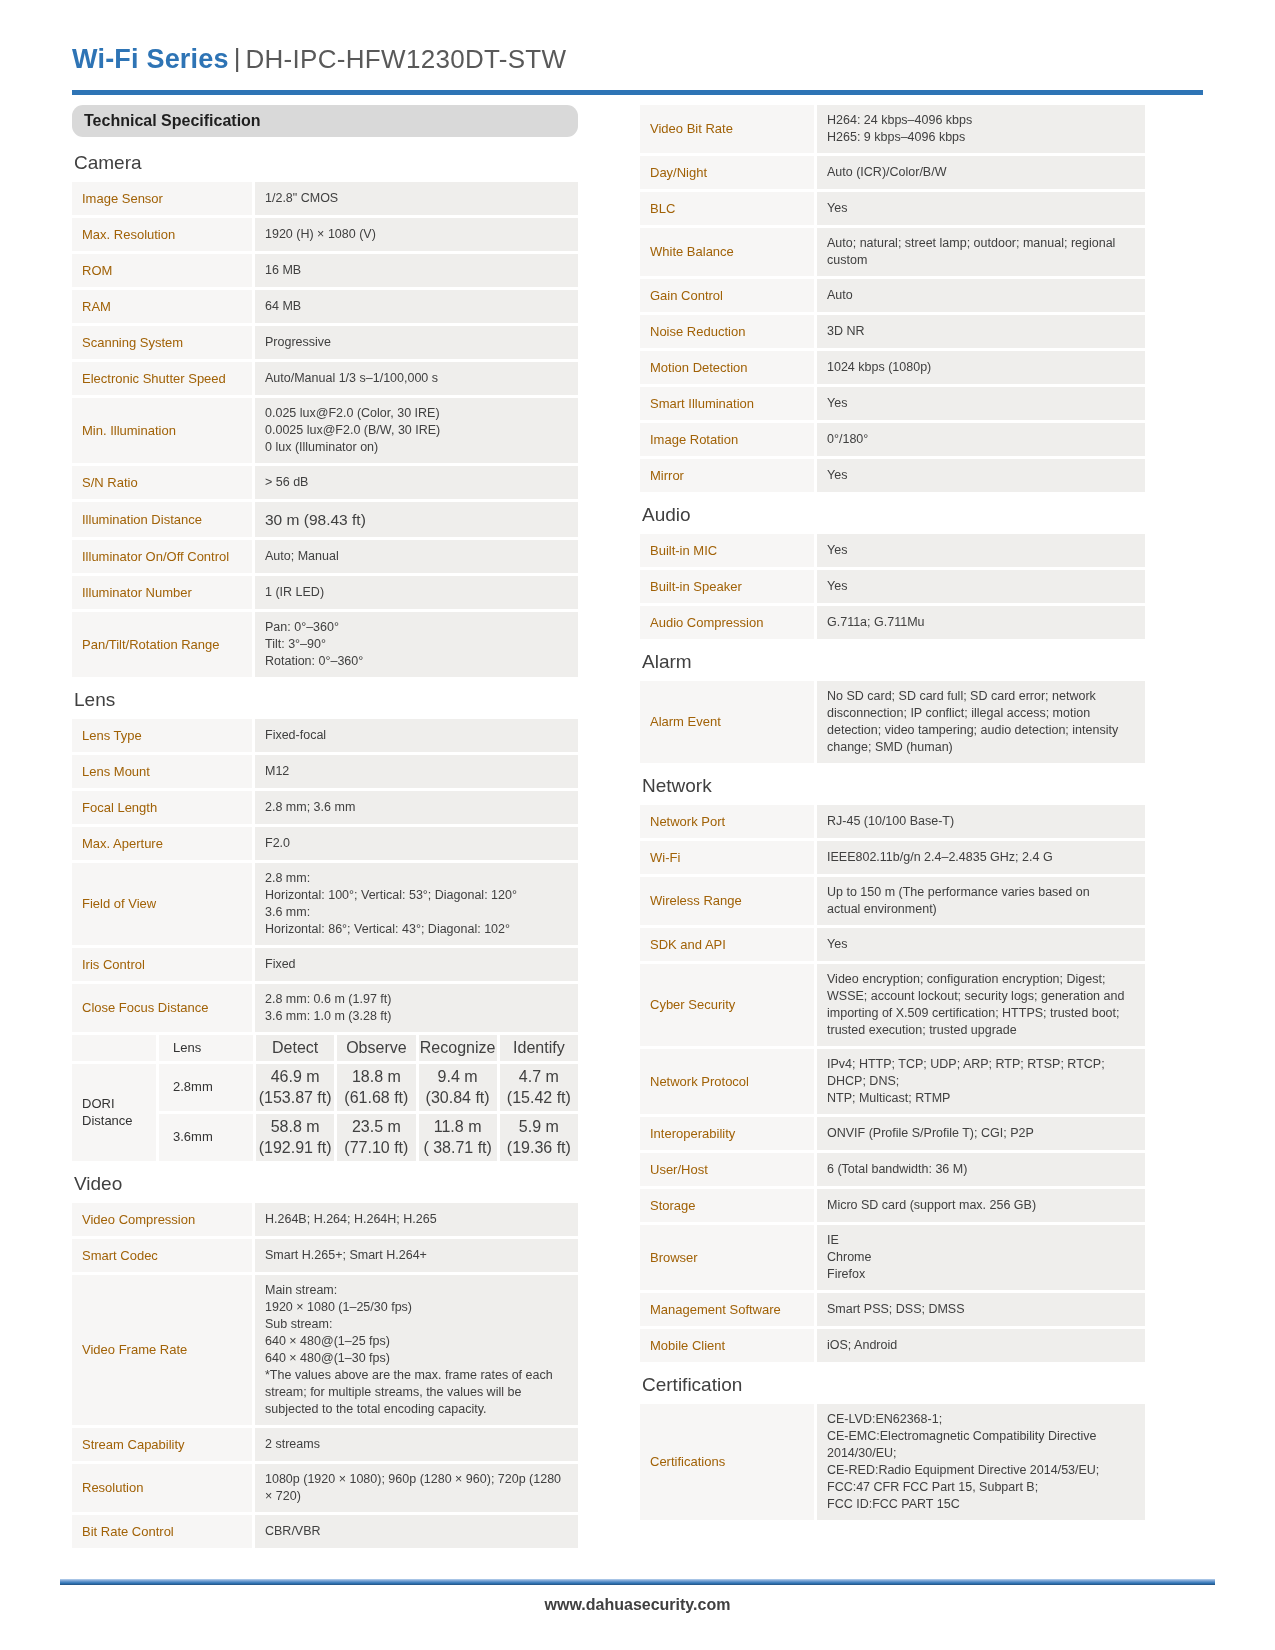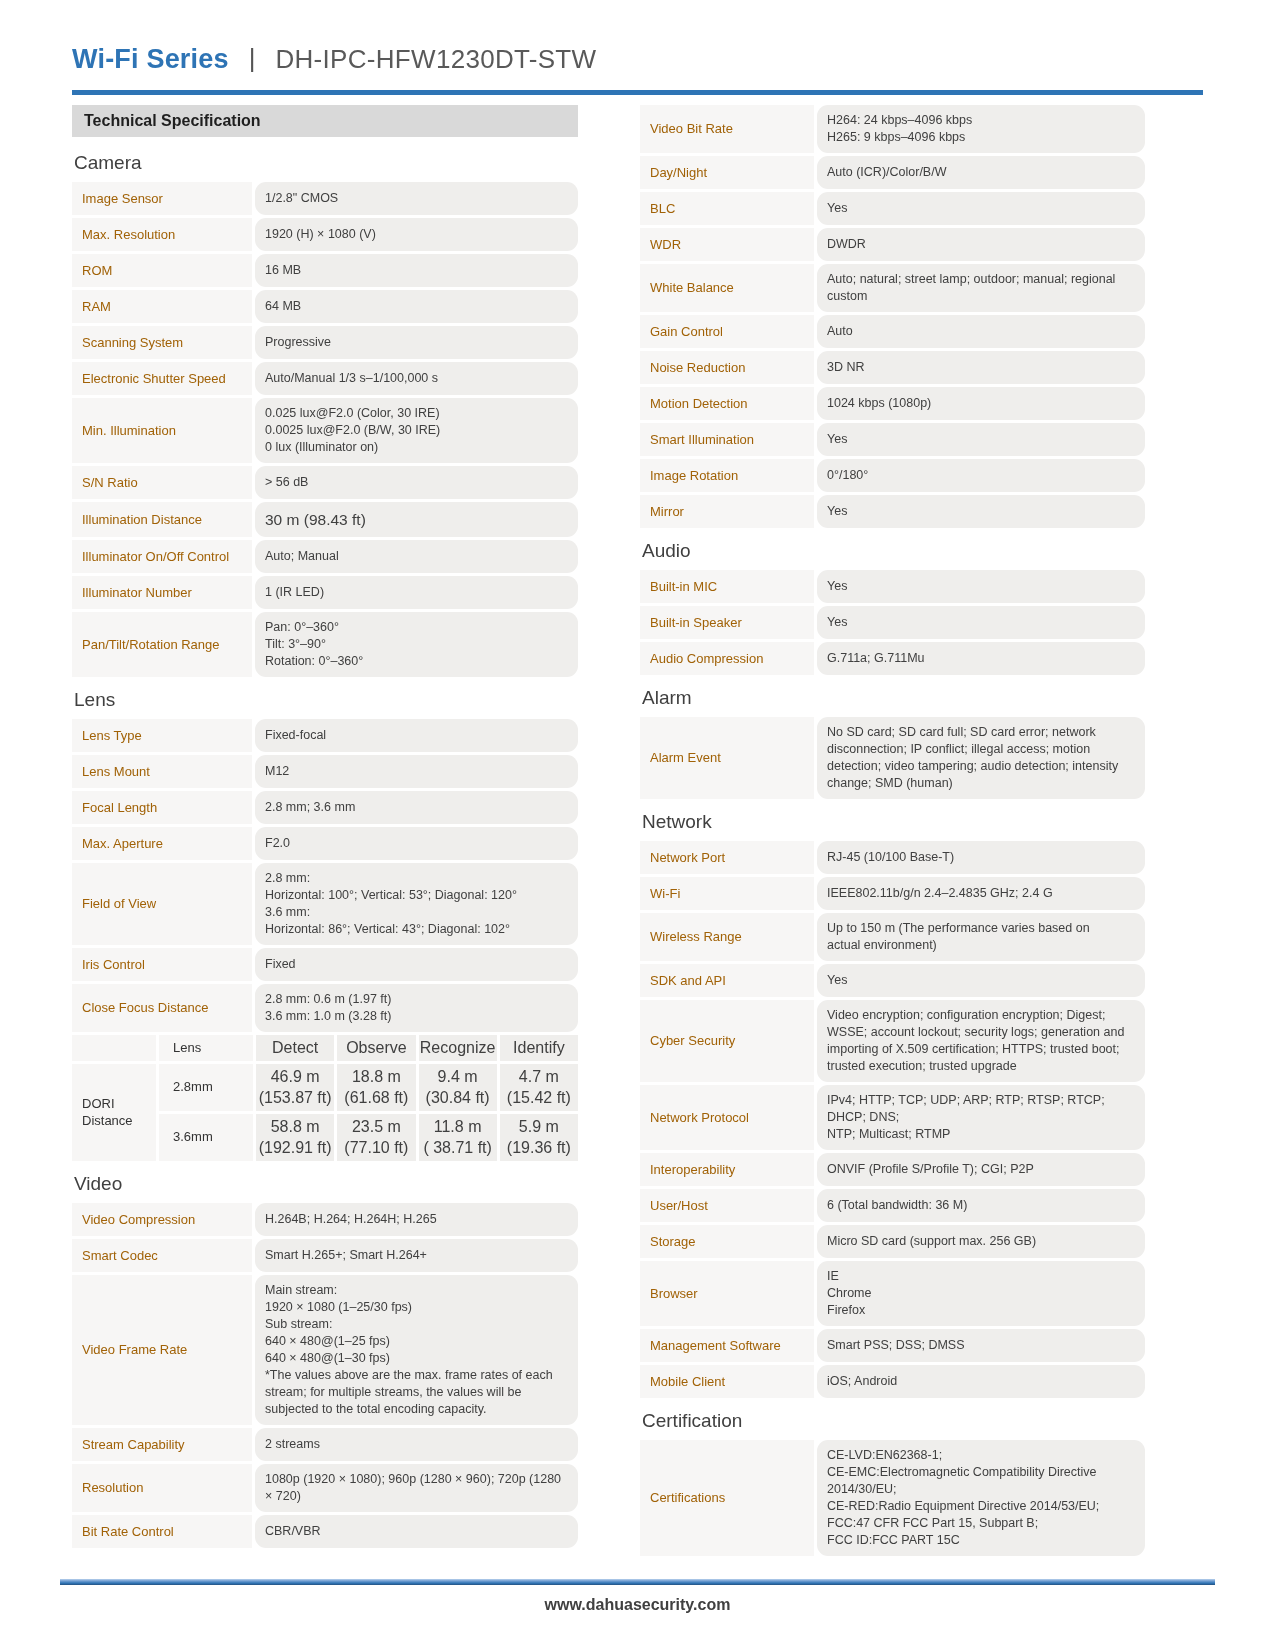--- a/index.html
+++ b/index.html
@@ -1,42 +1,42 @@
 <!DOCTYPE html>
 <html><head>
 <meta charset="utf-8">
 <style>
   * { margin:0; padding:0; box-sizing:border-box; }
   html,body { width:1275px; height:1650px; background:#ffffff; overflow:hidden;
               font-family:"Liberation Sans", sans-serif; -webkit-font-smoothing:antialiased; }
   .page { position:relative; width:1275px; height:1650px; padding:44px 0 0 72px; }
 
   
-  .doc-header { display:flex; align-items:baseline; gap:20px; }
+  .doc-header { display:flex; align-items:baseline; gap:5px; }
   .series-title { font-size:27px; font-weight:700; color:#2e74b5; letter-spacing:.2px; }
   .title-divider { font-size:26px; font-weight:400; color:#555555; position:relative; top:-1px; }
   .model-title { font-size:26px; font-weight:400; color:#595959; letter-spacing:.3px; }
   .header-rule { margin-top:15px; width:1131px; height:5px; background:#2e74b5; }
 
   
   .columns { display:flex; gap:62px; margin-top:10px; align-items:flex-start; }
   .col-left  { width:506px; }
   .col-right { width:505px; }
 
   .spec-header { background:#d9d9d9; padding:7px 12px; font-size:16px; font-weight:700;
-                 color:#1f1f1f; margin-bottom:6px; }
+                 color:#1f1f1f; margin-bottom:6px;border-radius:11px; }
   .section-title { font-size:19px; font-weight:400; color:#404040; padding:9px 2px 8px 2px; }
 
   .spec-row { display:flex; gap:3px; margin-bottom:3px; }
   .cell { font-size:12.5px; line-height:1.36; color:#404040; }
   .cell.label { background:#f7f6f5; color:#a16207; width:180px; flex:0 0 auto;
                 display:flex; align-items:center; padding:7px 8px 7px 10px; font-size:13px; }
   .col-right .cell.label { width:174px; }
   .cell.value { background:#efeeec; flex:1 1 auto; display:flex; flex-direction:column;
-                justify-content:center; padding:7px 10px; min-height:33px;border-radius:11px; }
+                justify-content:center; padding:7px 10px; min-height:33px; }
   .cell.value.large { font-size:15.5px; }
 
   
   .dori { display:grid; grid-template-columns:84px 94px repeat(4, 1fr);
           grid-template-rows:26px 47px 47px; gap:3px; margin-bottom:3px; }
   .dori .dcell { background:#efeeec; font-size:16px; color:#404040;
                  display:flex; flex-direction:column; align-items:center; justify-content:center;
                  text-align:center; line-height:1.3; }
   .dori .dlight { background:#f7f6f5; }
   .dori .dlens-h, .dori .dlens { align-items:flex-start; padding-left:14px; font-size:13px; color:#333333; }
@@ -288,26 +288,20 @@
             <div>Auto (ICR)/Color/B/W</div>
           </div>
         </div>
         <div class="spec-row">
           <div class="cell label">BLC</div>
           <div class="cell value">
             <div>Yes</div>
           </div>
         </div>
         <div class="spec-row">
-          <div class="cell label">WDR</div>
-          <div class="cell value">
-            <div>DWDR</div>
-          </div>
-        </div>
-        <div class="spec-row">
           <div class="cell label">White Balance</div>
           <div class="cell value">
             <div>Auto; natural; street lamp; outdoor; manual; regional custom</div>
           </div>
         </div>
         <div class="spec-row">
           <div class="cell label">Gain Control</div>
           <div class="cell value">
             <div>Auto</div>
           </div>

